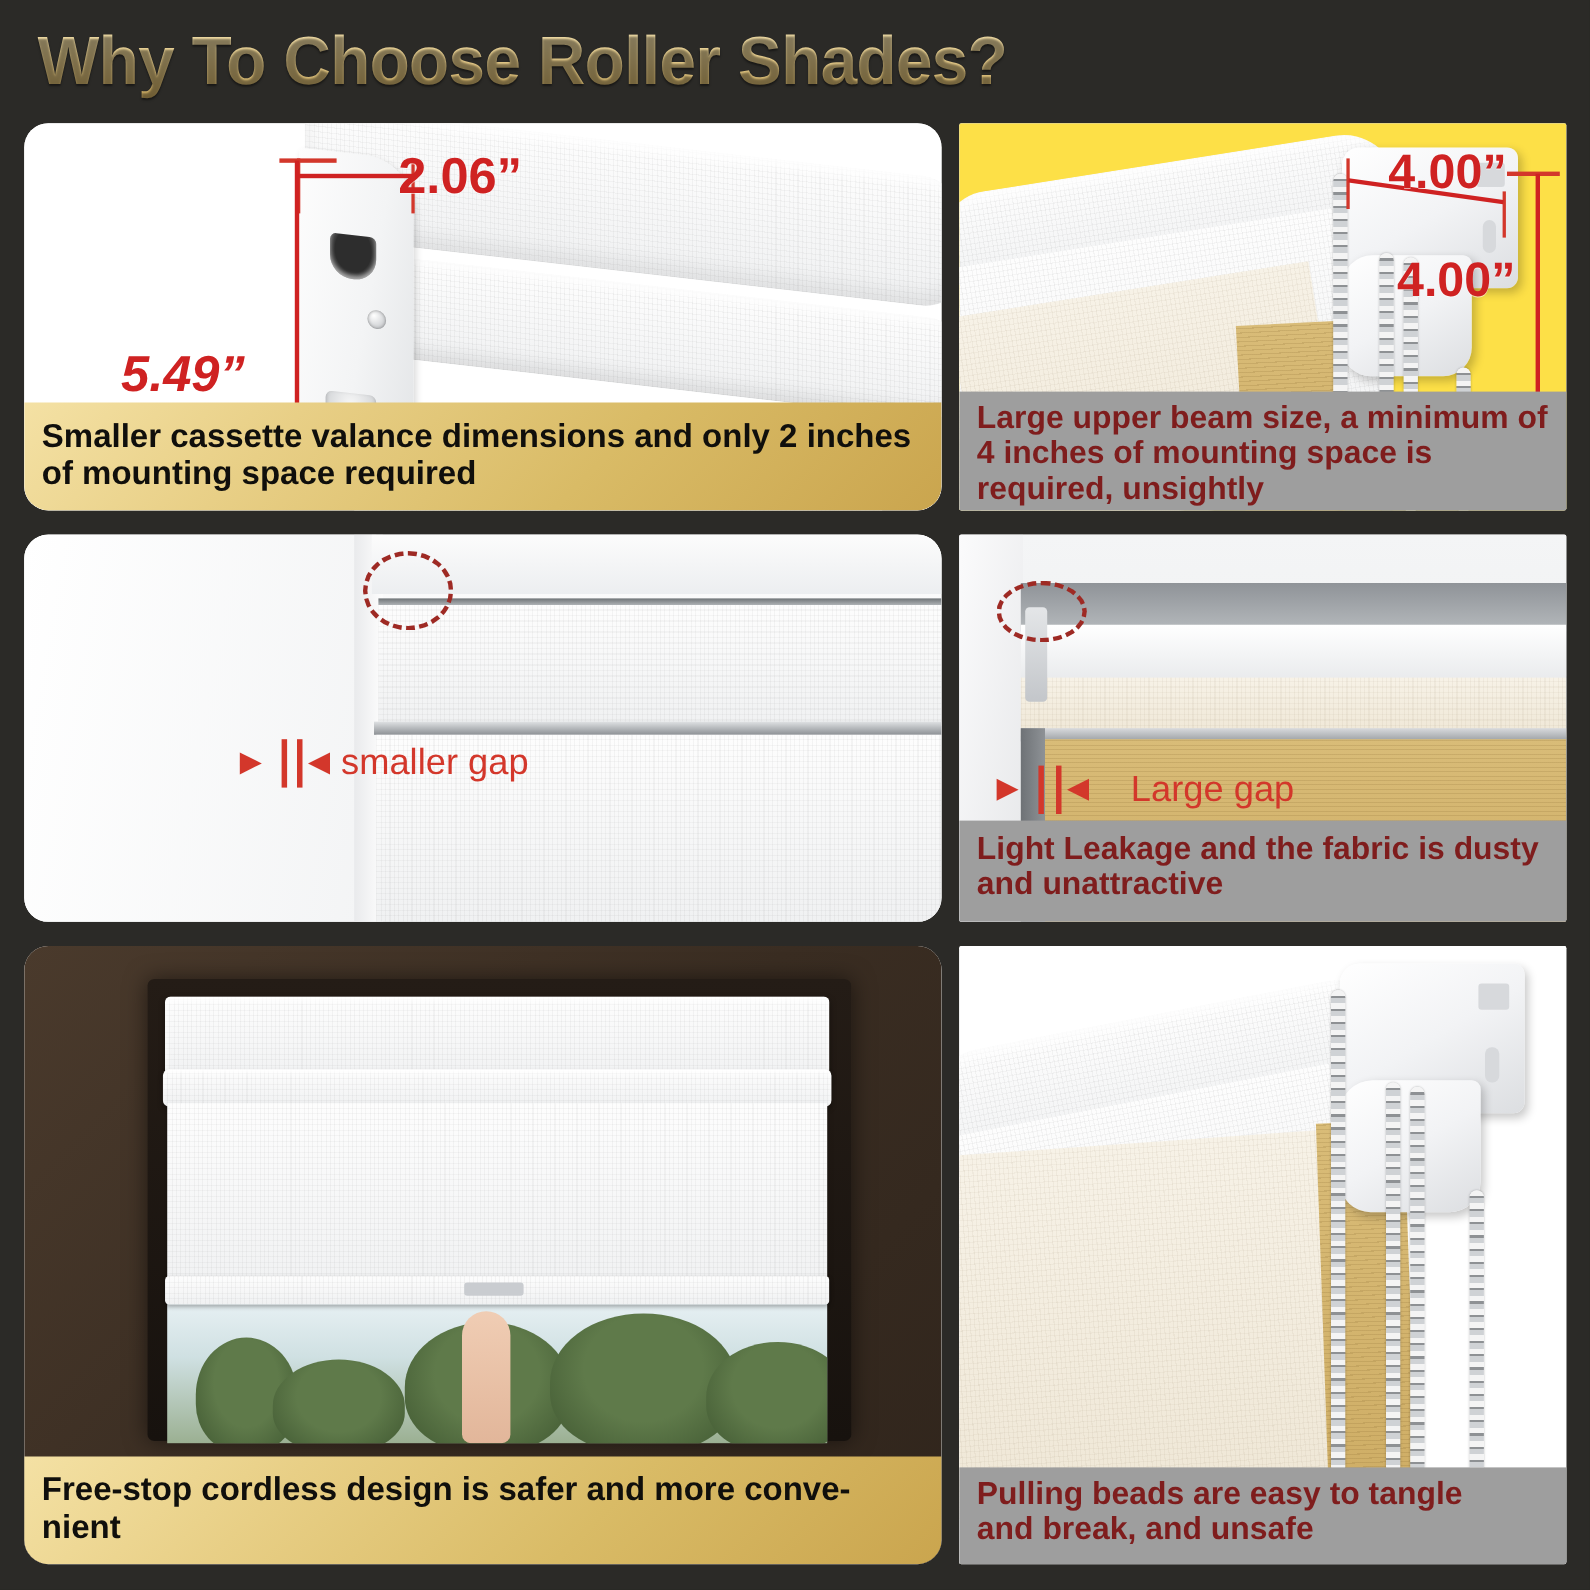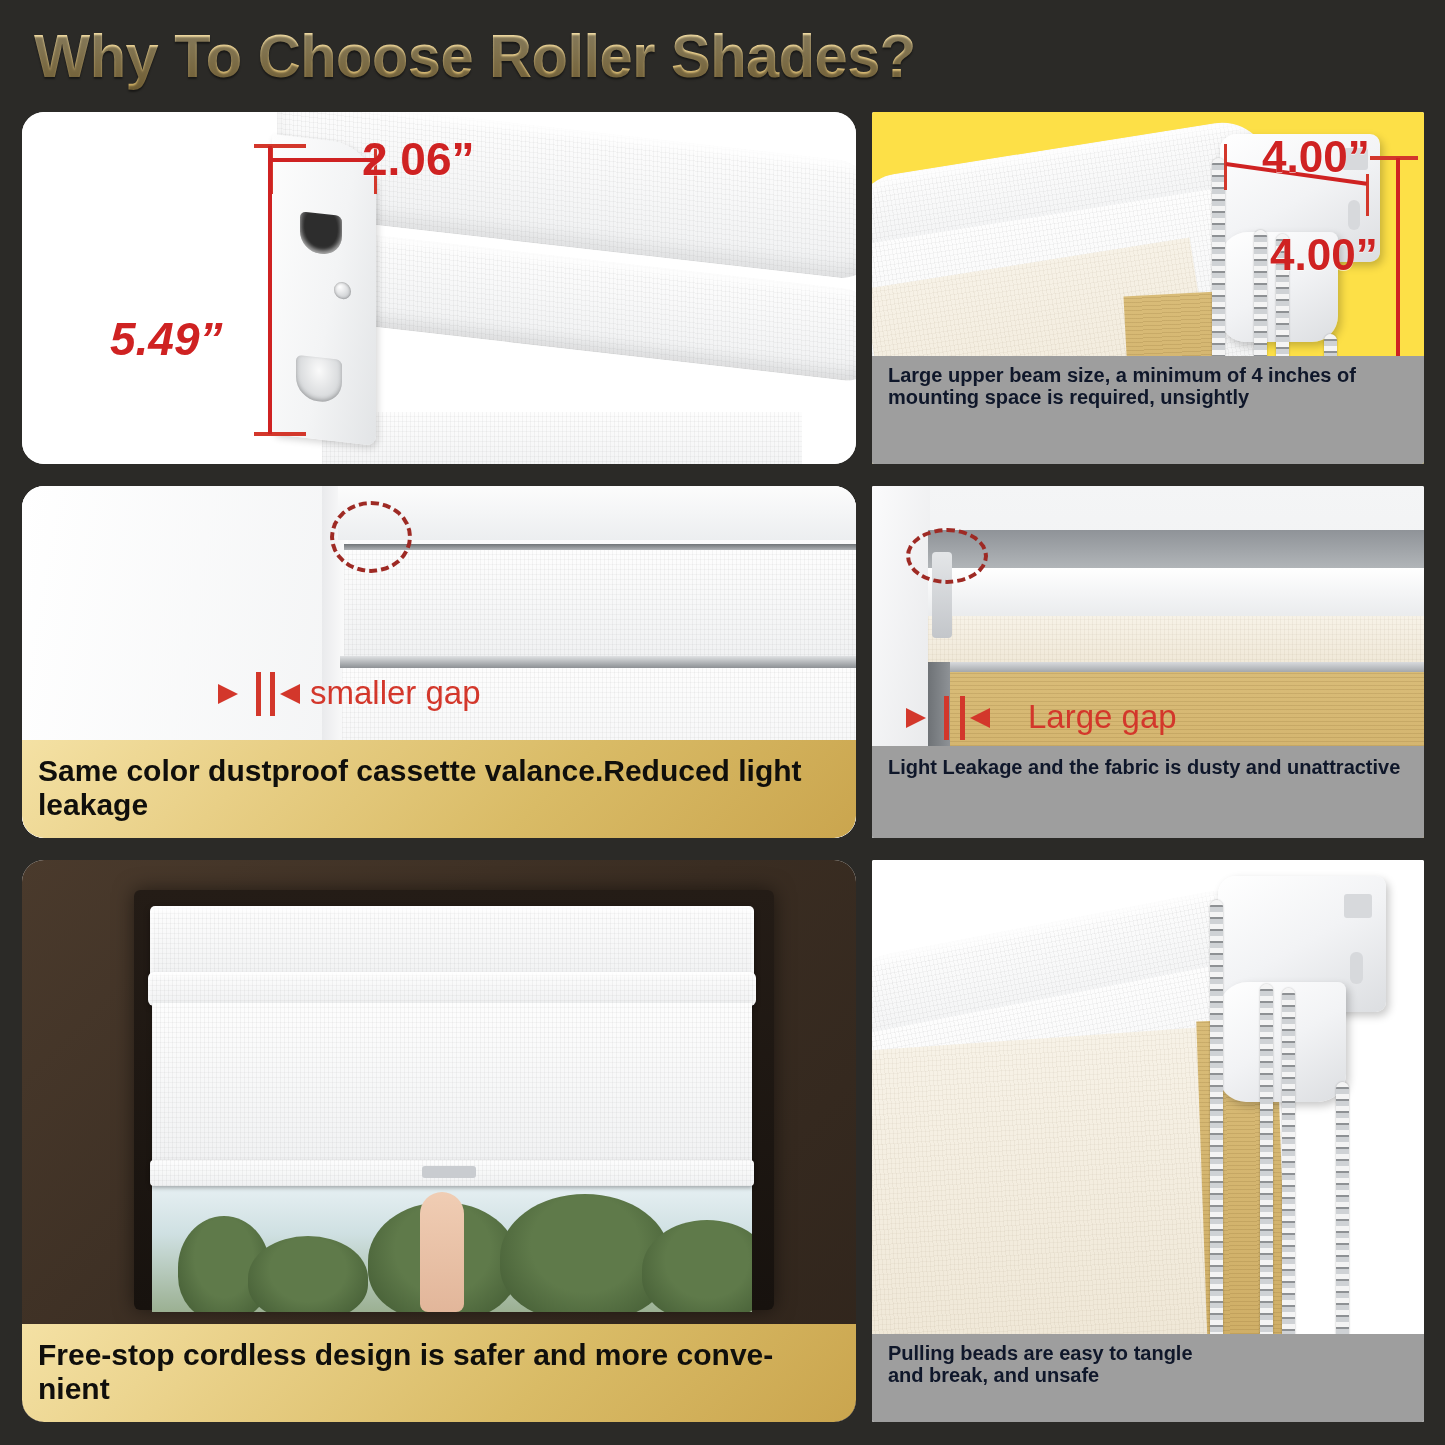--- a/index.html
+++ b/index.html
@@ -37,21 +37,21 @@
     position:absolute; left:0; bottom:0; width:100%;
     display:flex; align-items:center;
     padding:6px 16px 10px 16px;
     font-weight:bold; line-height:1.12;
   }
   .cap.gold {
     background:linear-gradient(135deg,#f4e1a4 0%,#e8cf86 28%,#d9bb66 62%,#caa54e 100%);
     color:#100f0c; font-size:30px;
     border-bottom-left-radius:22px; border-bottom-right-radius:22px;
   }
-  .cap.gray { background:#9e9e9e; color:#0f172a; font-size:20px;margin-top:47px; }
+  .cap.gray { background:#9e9e9e; color:#7f1d1d; font-size:29px;margin-top:47px; }
   .cap span { display:block; }
 
   
   .fabric-white {
     background:
       repeating-linear-gradient(90deg, rgba(0,0,0,.035) 0 1px, rgba(255,255,255,0) 1px 4px),
       repeating-linear-gradient(0deg, rgba(0,0,0,.03) 0 1px, rgba(255,255,255,0) 1px 5px),
       linear-gradient(180deg,#fdfdfd,#f0f1f2);
   }
   .fabric-cream {
@@ -220,20 +220,23 @@
       <div class="tick" style="left:352px; top:32px; width:3px; height:50px;"></div>
       <div class="dimline" style="left:250px; top:46px; width:104px; height:4px;"></div>
       <div class="dimtxt" style="left:340px; top:20px; font-size:46px;">2.06”</div>
 
       <div class="tick" style="left:232px; top:32px; width:52px; height:4px;"></div>
       <div class="tick" style="left:232px; top:320px; width:52px; height:4px;"></div>
       <div class="dimline" style="left:246px; top:34px; width:4px; height:288px;"></div>
       <div class="dimtxt" style="left:88px; top:200px; font-size:46px;font-style:italic;">5.49”</div>
     </div>
 
+    <div class="cap gold" style="height:98px; align-items:flex-start; padding-top:14px;">
+      <span>Smaller cassette valance dimensions and only 2 inches of mounting space required</span>
+    </div>
   </div>
 
   <div class="panel right" style="left:872px; top:112px; width:552px; height:352px;">
     <div class="photo" style="background:#fde047;">
 
       <div class="r-tube fabric-white" style="left:-20px; top:36px; width:420px; height:96px; transform:rotate(-9deg);"></div>
       <div class="fabric-white" style="position:absolute; left:-20px; top:104px; width:400px; height:250px; transform:rotate(-9deg);"></div>
       <div class="fabric-cream" style="position:absolute; left:6px; top:150px; width:330px; height:210px; transform:rotate(-9deg);"></div>
       <div class="fabric-tan" style="position:absolute; left:256px; top:182px; width:90px; height:175px; transform:rotate(-3deg);"></div>
 
@@ -277,23 +280,20 @@
 
       <div class="dashcircle" style="left:308px; top:15px; width:82px; height:72px;"></div>
 
       <div class="arrowR" style="left:196px; top:198px;"></div>
       <div class="tick" style="left:234px; top:186px; width:5px; height:44px;"></div>
       <div class="tick" style="left:248px; top:186px; width:5px; height:44px;"></div>
       <div class="arrowL" style="left:258px; top:198px;"></div>
       <div class="gaptxt" style="left:288px; top:188px;">smaller gap</div>
     </div>
 
-    <div class="cap gold" style="height:98px; align-items:flex-start; padding-top:14px;">
-      <span>Same color dustproof cassette valance.Reduced light leakage</span>
-    </div>
   </div>
 
   <div class="panel right" style="left:872px; top:486px; width:552px; height:352px;">
     <div class="photo" style="background:linear-gradient(180deg,#f4f5f6,#e9eaec);">
 
       <div style="position:absolute; left:0; top:0; width:58px; height:352px; background:linear-gradient(100deg,#fbfbfc,#e6e7e9);"></div>
 
       <div style="position:absolute; left:56px; top:44px; width:496px; height:44px; background:linear-gradient(180deg,#8f9398,#b6babd);"></div>
       <div style="position:absolute; left:56px; top:82px; width:496px; height:54px; background:linear-gradient(180deg,#ffffff,#e7e9eb); border-radius:0 0 8px 8px;"></div>
       <div class="fabric-cream" style="position:absolute; left:56px; top:130px; width:496px; height:54px;"></div>

